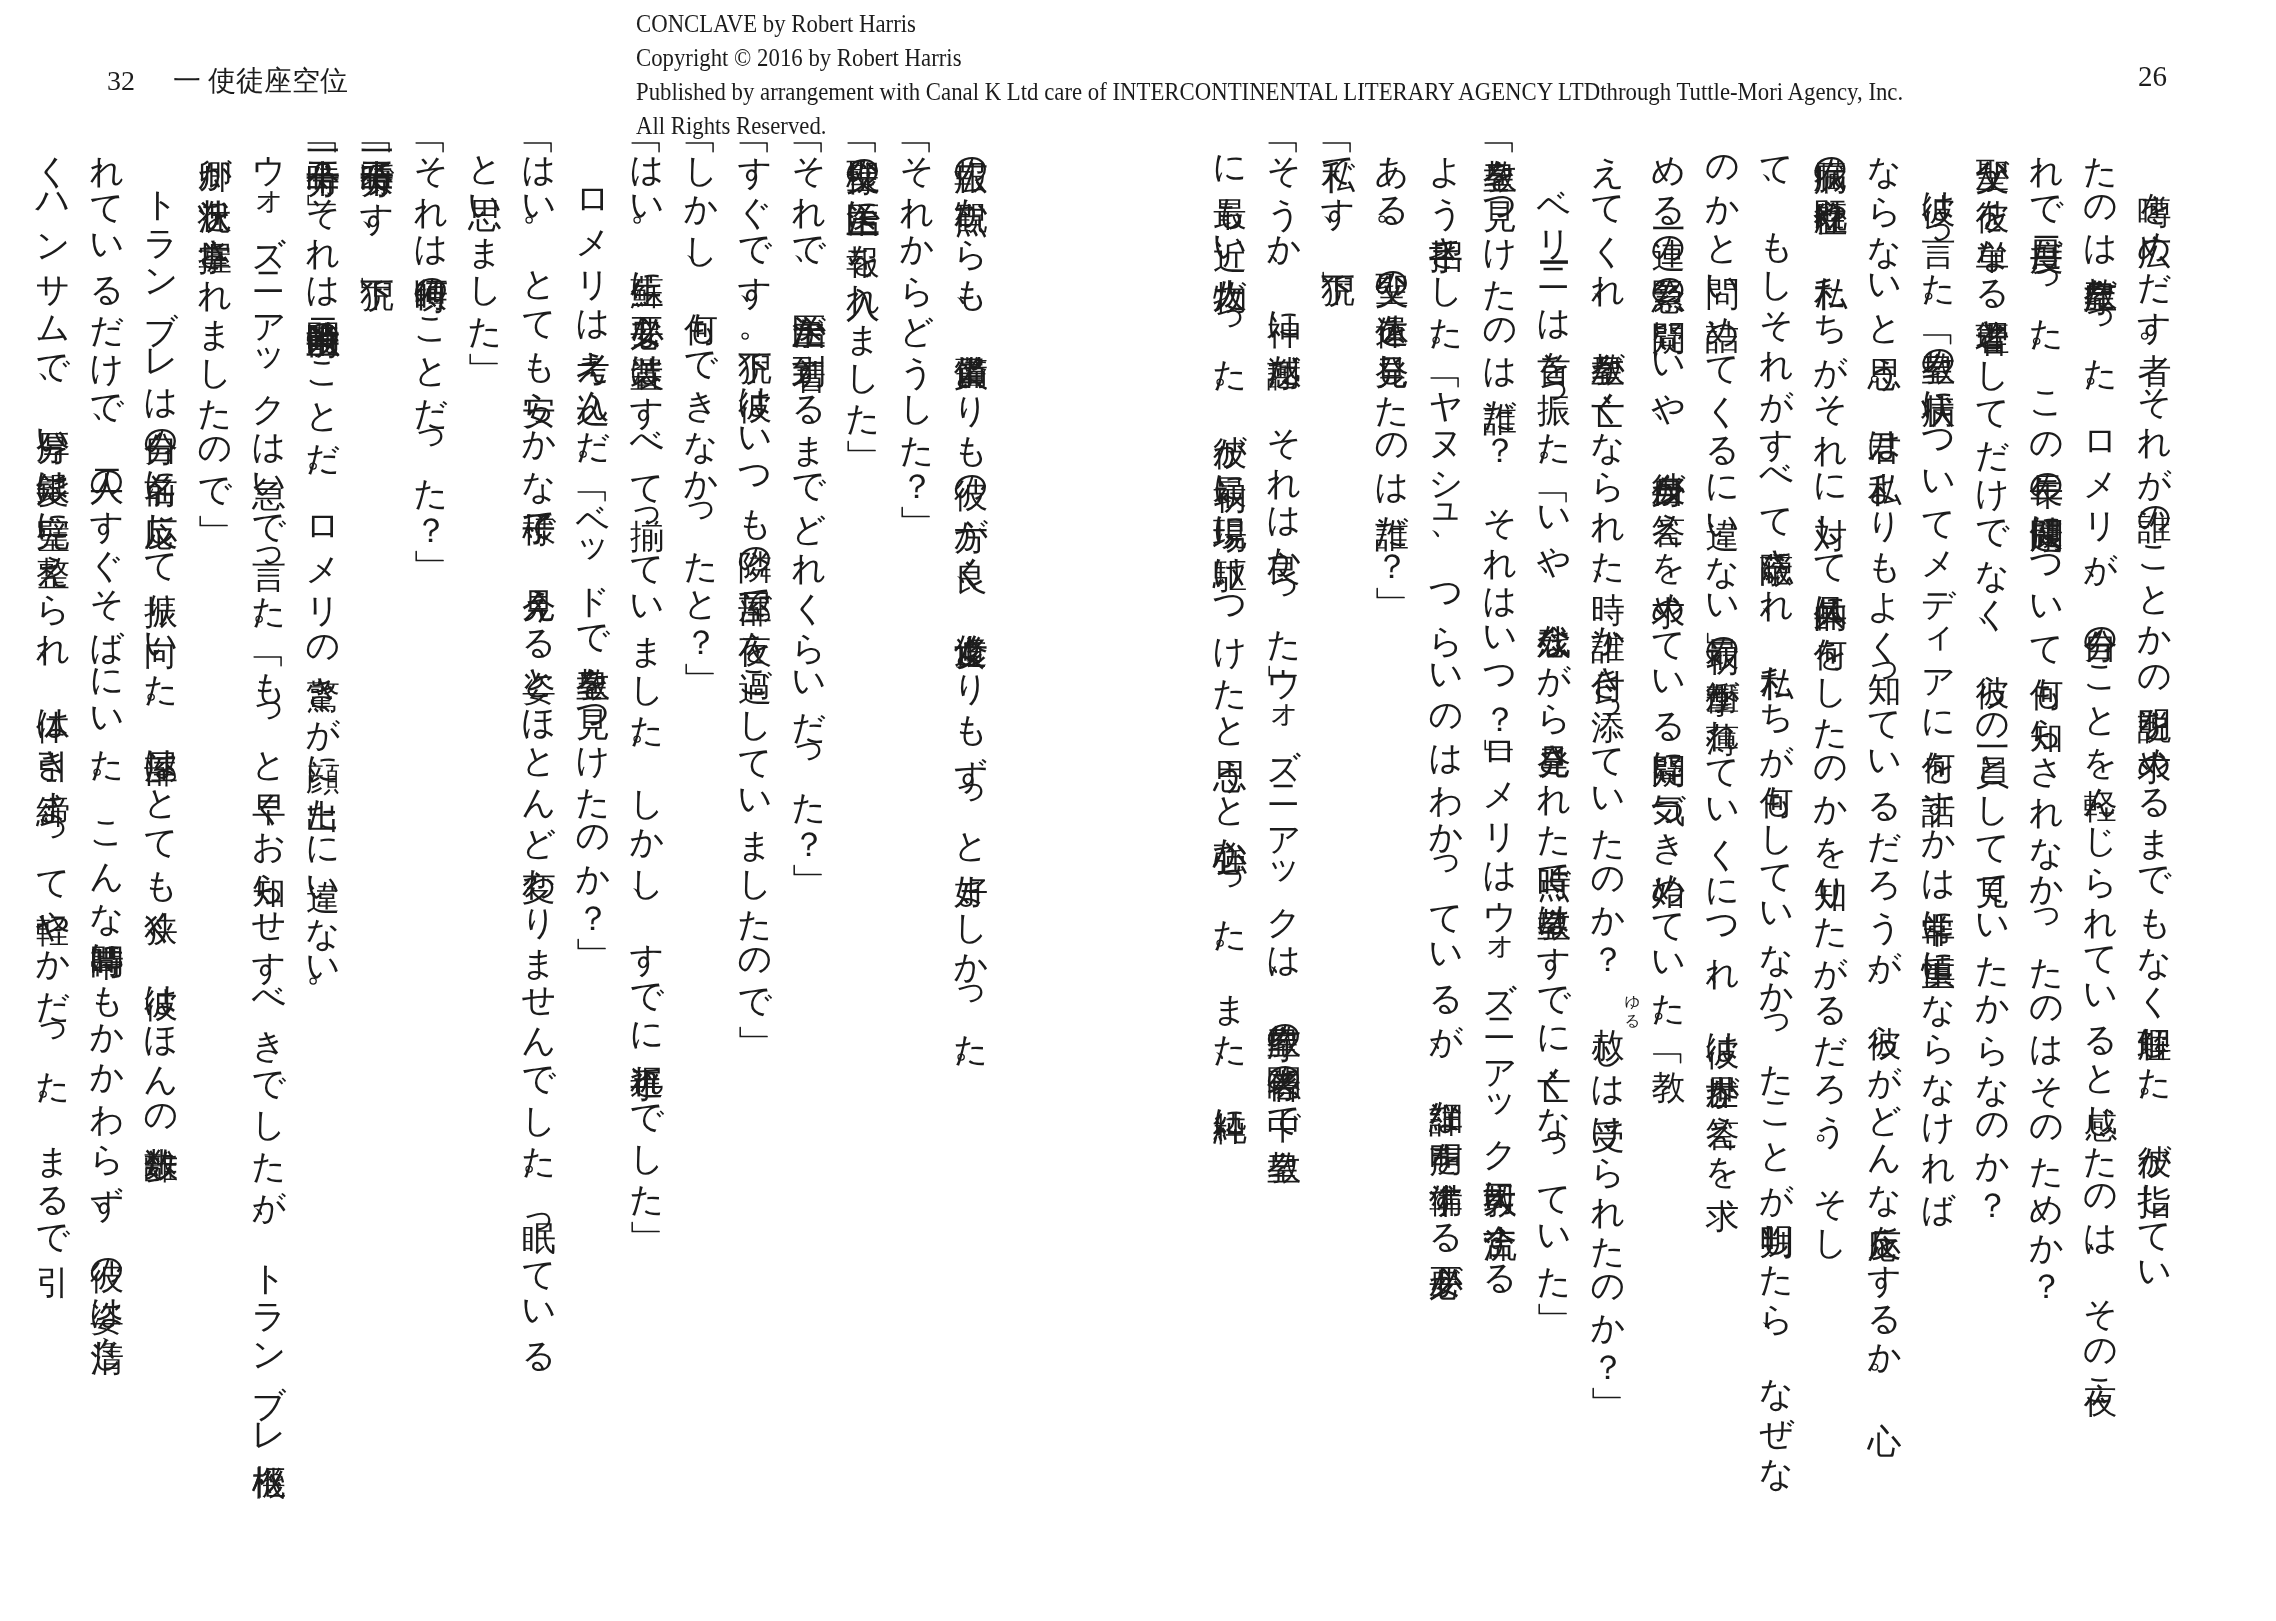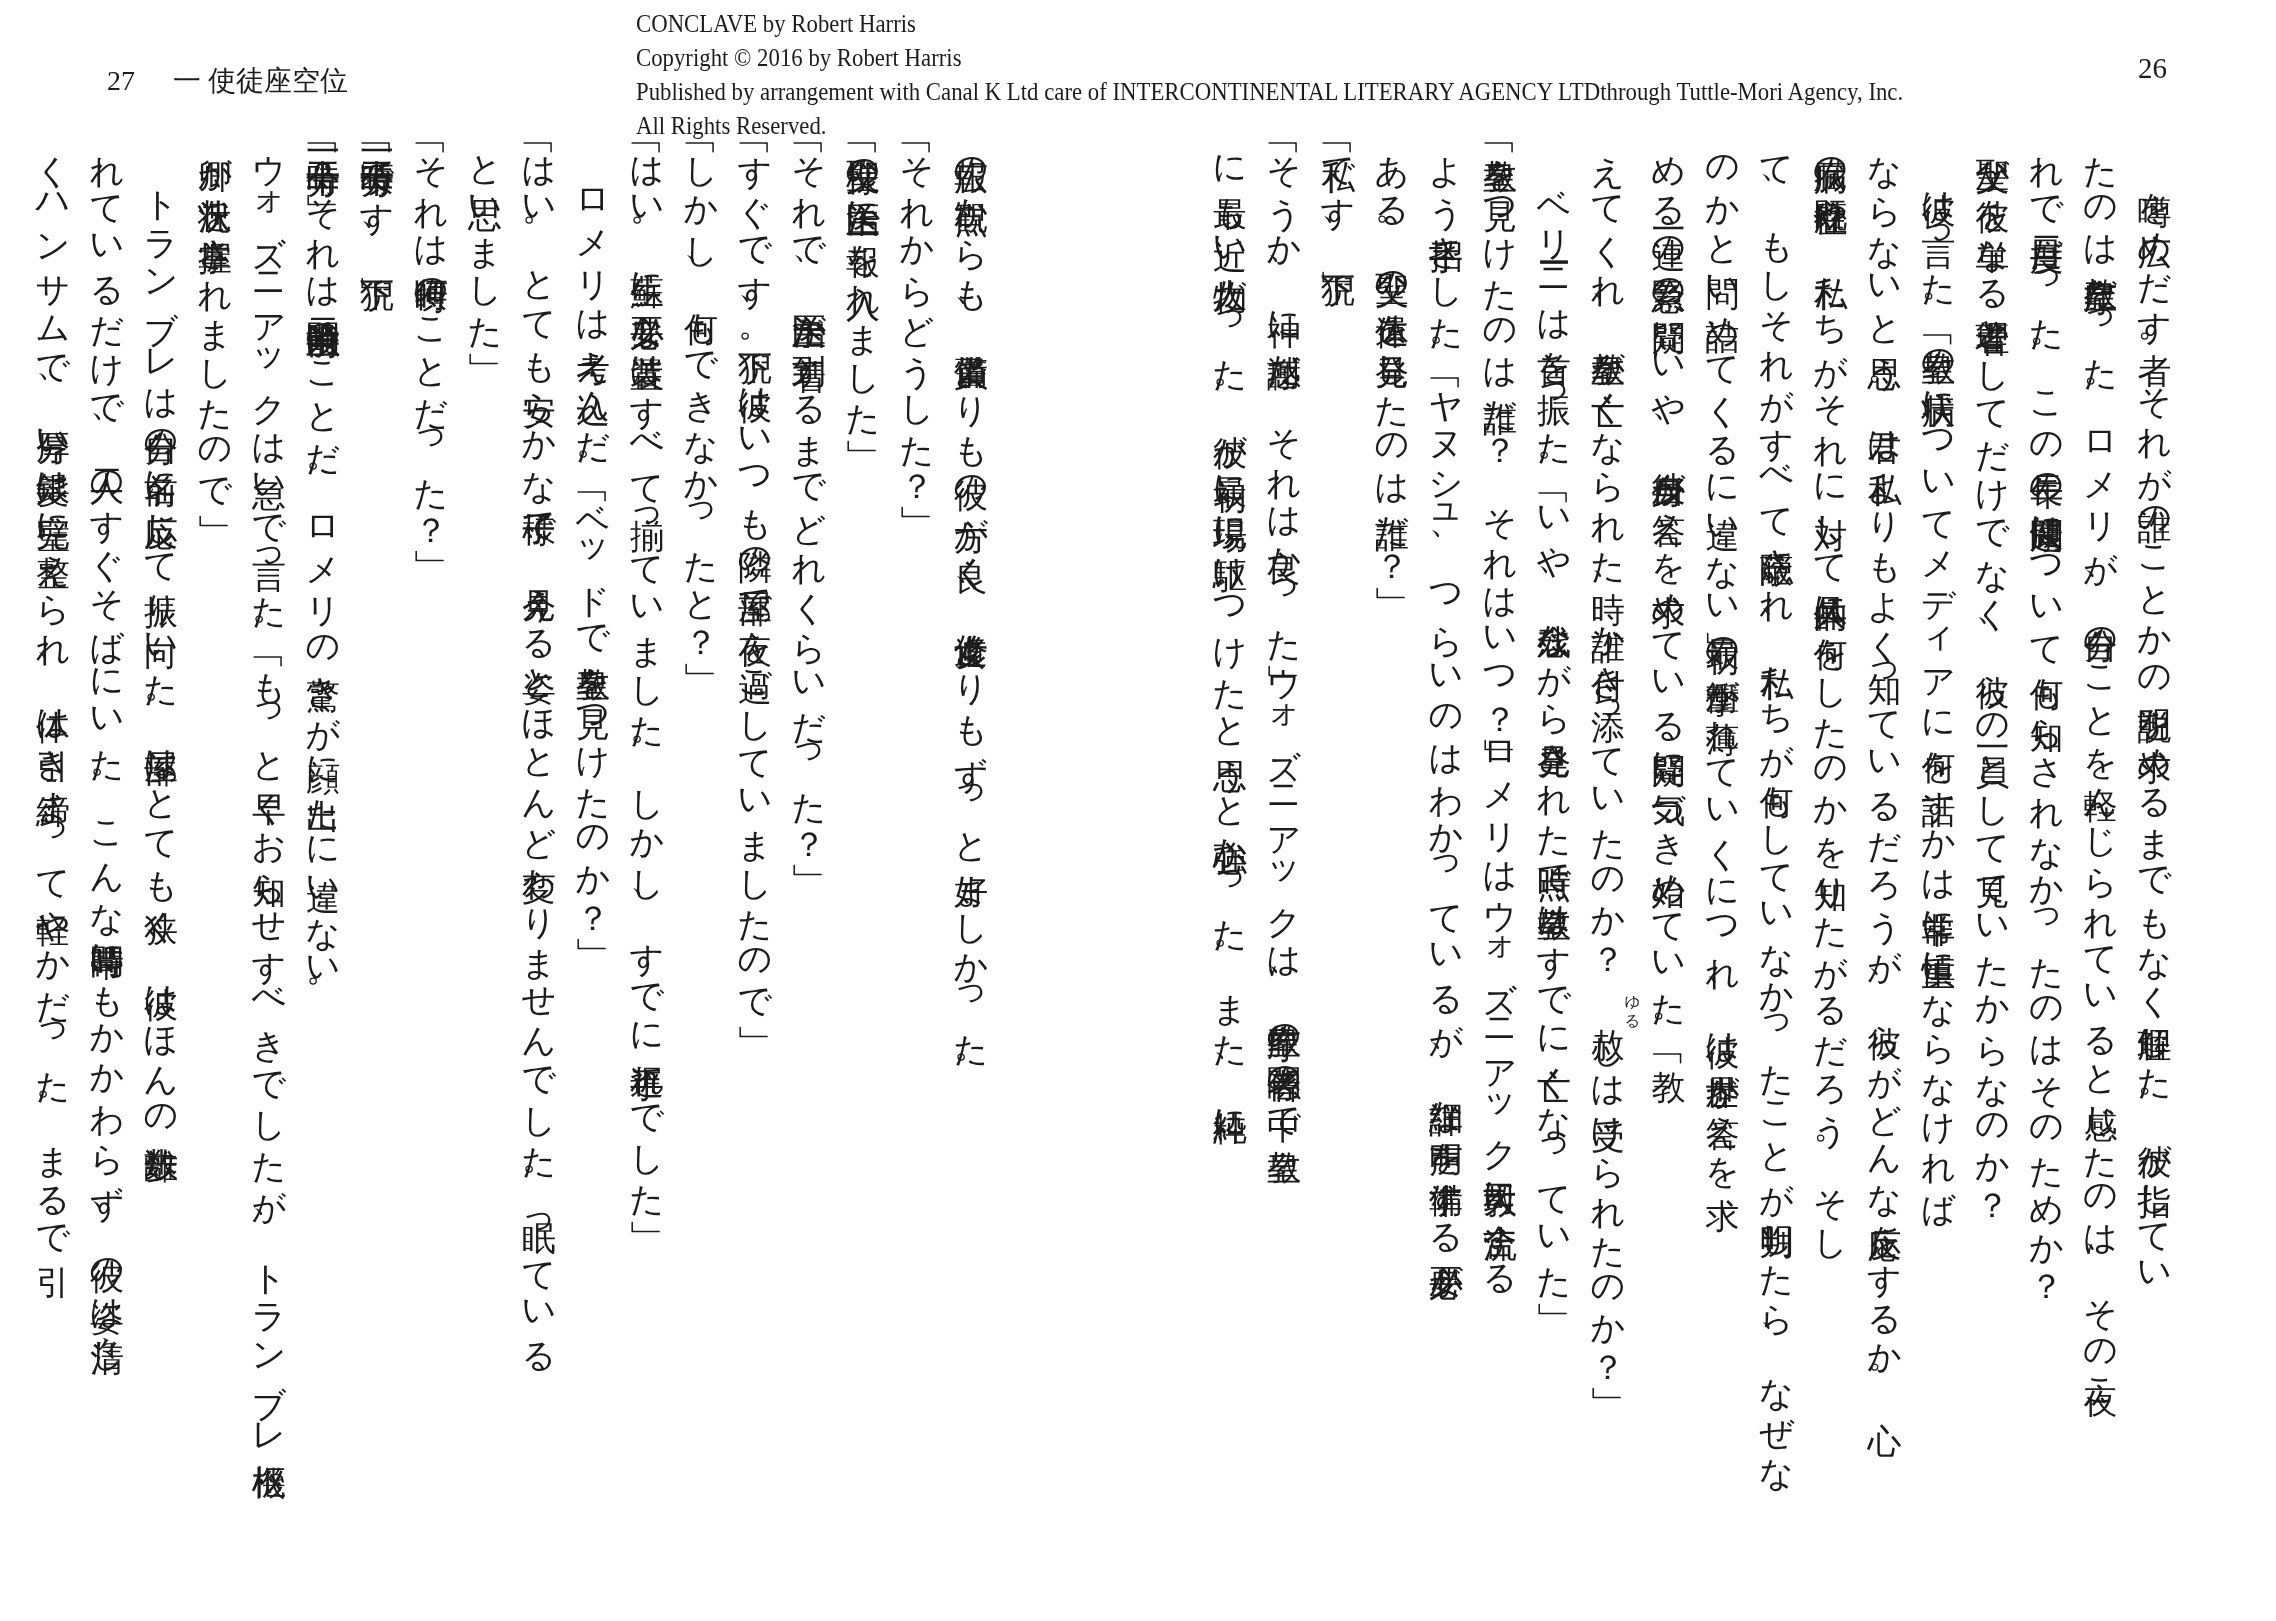--- a/index.html
+++ b/index.html
@@ -34,21 +34,21 @@
     left: 107px;
     top: 62px;
     font-size: 28px;
     white-space: nowrap;
   }
   .folio-left .gap-1 { margin-left: 31px; }
   .folio-left .gap-2 { }
   .folio-right {
     position: absolute;
     left: 2138px;
-    top: 52px;
+    top: 60px;
     font-size: 29px;
   }
 
   
   .vtext {
     position: absolute;
     top: 132px;
     height: 1486px;
     writing-mode: vertical-rl;
     font-size: 34px;
@@ -74,21 +74,21 @@
 <div>
 
   <div class="header-block">
     <div>CONCLAVE by Robert Harris</div>
     <div>Copyright © 2016 by Robert Harris</div>
     <div>Published by arrangement with Canal K Ltd care of INTERCONTINENTAL LITERARY AGENCY LTDthrough Tuttle-Mori Agency, Inc.</div>
     <div>All Rights Reserved.</div>
   </div>
 
   <div class="folio-left">
-    <span>27</span>
+    <span>32</span>
     <span class="gap-1">一</span>
     <span class="gap-2">使徒座空位</span>
   </div>
 
   <div class="folio-right">26</div>
 
   <div class="vtext vtext-right">
       <div class="vcol">　噂を広めだす者。それが誰のことかの説明を求めるまでもなく理解した。彼が指してい</div>
       <div class="vcol">たのは教皇庁だった。ロメリが、自分のことを軽んじられていると感じたのは、その夜こ</div>
       <div class="vcol">れで二度目だった。この長年の健康問題について何も知らされなかったのはそのためか？</div>

